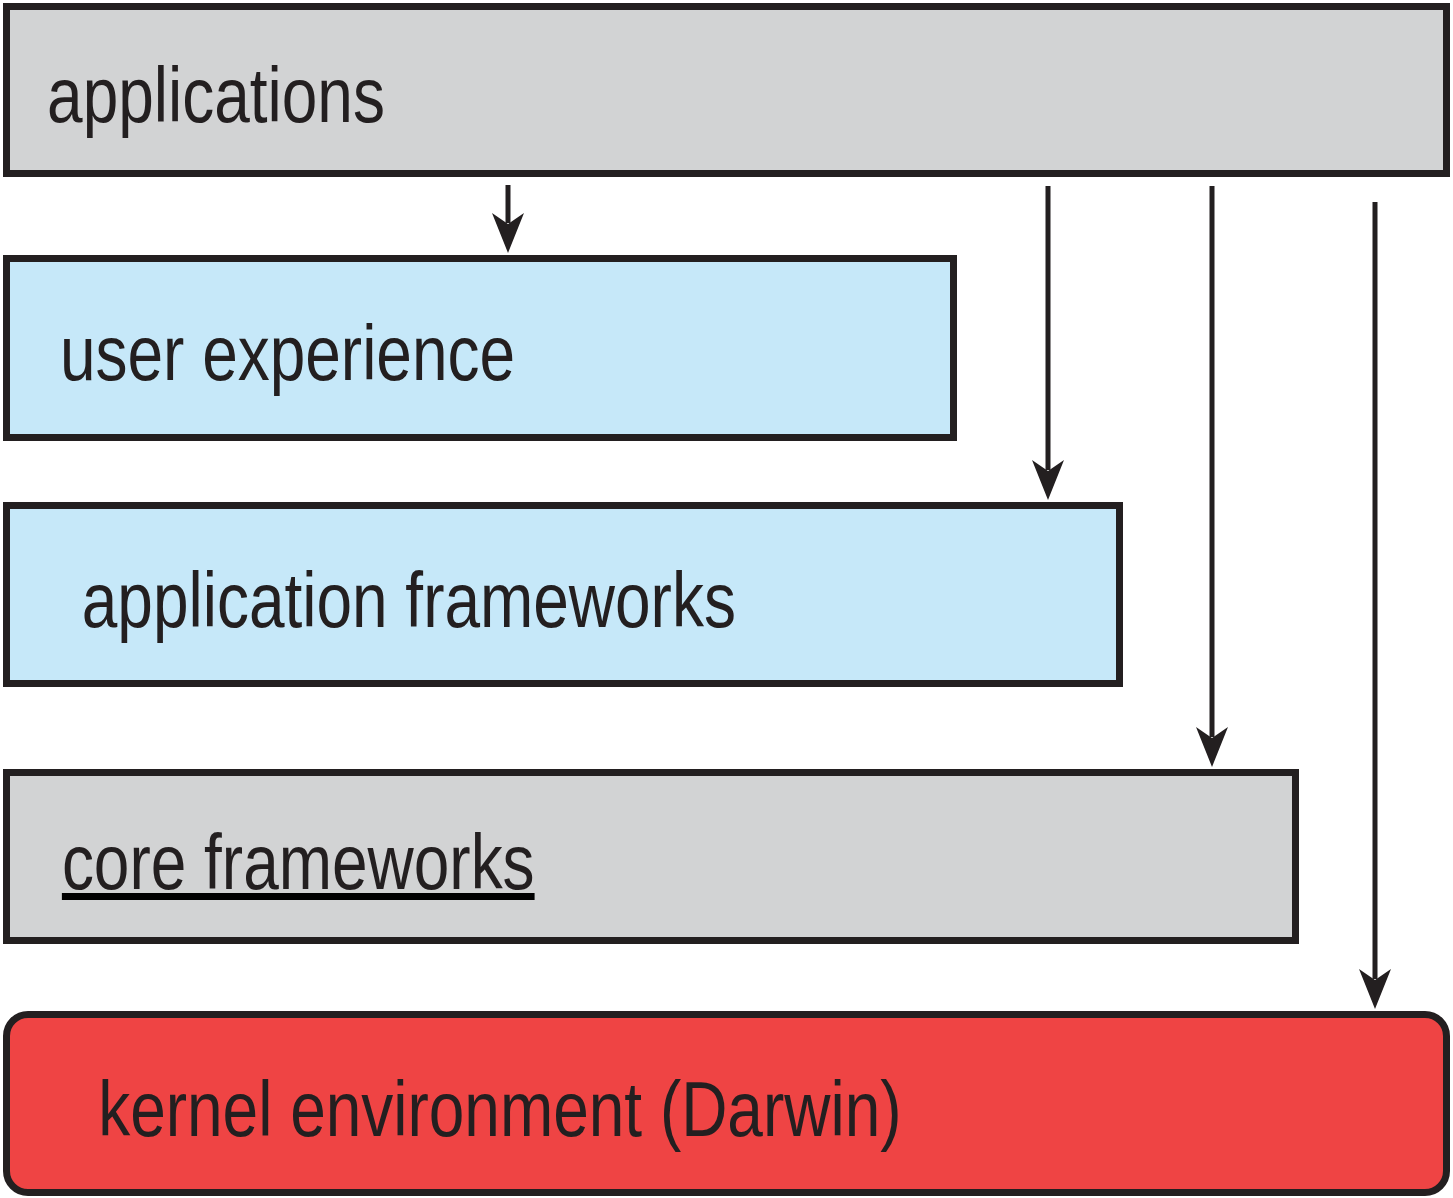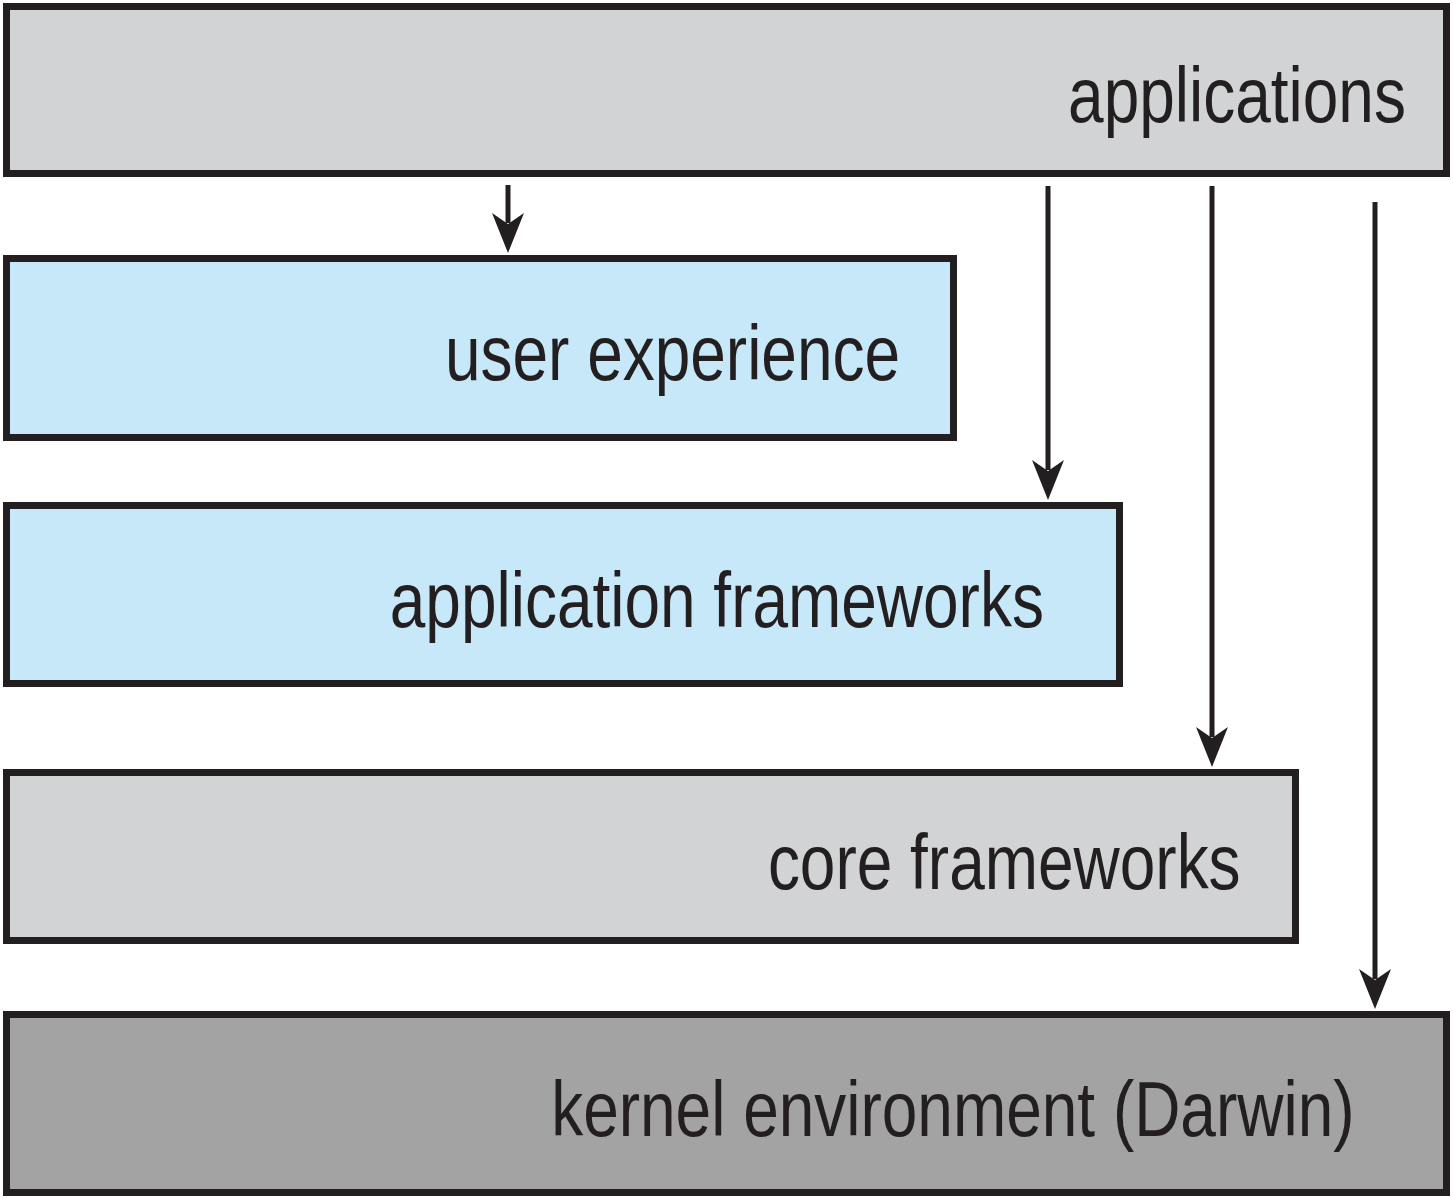--- a/index.html
+++ b/index.html
@@ -14,21 +14,21 @@
     background: #ffffff;
     font-family: "Liberation Sans", "DejaVu Sans", sans-serif;
     overflow: hidden;
   }
   .layer-box {
     position: absolute;
     box-sizing: border-box;
     border: 7px solid #231f20;
     display: flex;
     align-items: center;
-    justify-content: flex-end;
+    justify-content: flex-start;
   }
   .layer-box .box-label {
     color: #231f20;
     font-size: 78px;
     line-height: 1;
     white-space: nowrap;
     transform: scaleX(0.82);
     padding-top: 10px;
     letter-spacing: 0px;
   }
@@ -79,21 +79,21 @@
   </div>
 
   <div class="layer-box" id="box-application-frameworks" style="background-color: rgb(198, 232, 249);">
     <span class="box-label">application frameworks</span>
   </div>
 
   <div class="layer-box" id="box-user-experience" style="background-color: rgb(198, 232, 249);">
     <span class="box-label">user experience</span>
   </div>
 
-  <div class="layer-box" id="box-core-frameworks" style="background-color: rgb(210, 211, 212);">
+  <div class="layer-box" id="box-core-frameworks" style="background-color: rgb(210, 211, 212); text-decoration: underline;">
     <span class="box-label">core frameworks</span>
   </div>
 
-  <div class="layer-box" id="box-kernel-environment" style="background-color: #a3a3a3;">
+  <div class="layer-box" id="box-kernel-environment" style="background-color: #ef4444; border-radius: 25px;">
     <span class="box-label">kernel environment (Darwin)</span>
   </div>
 
 </div>
 
 </body></html>

